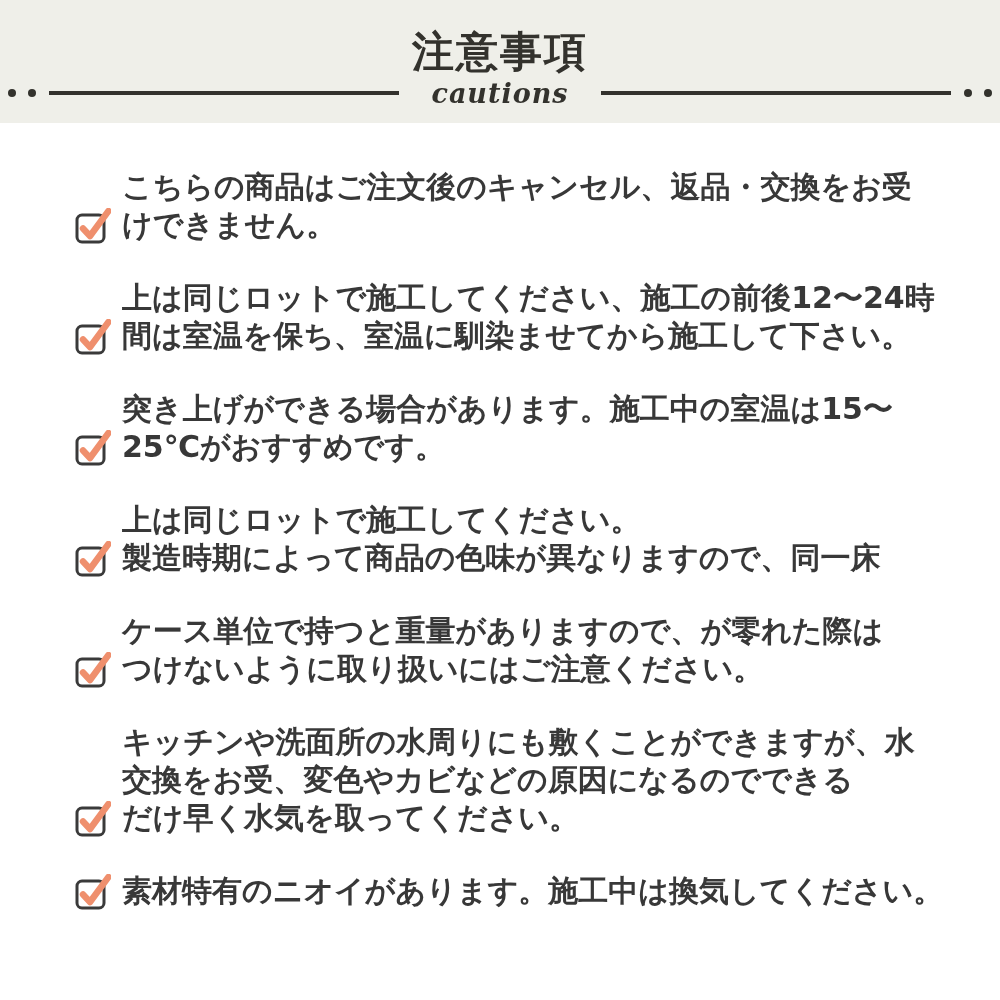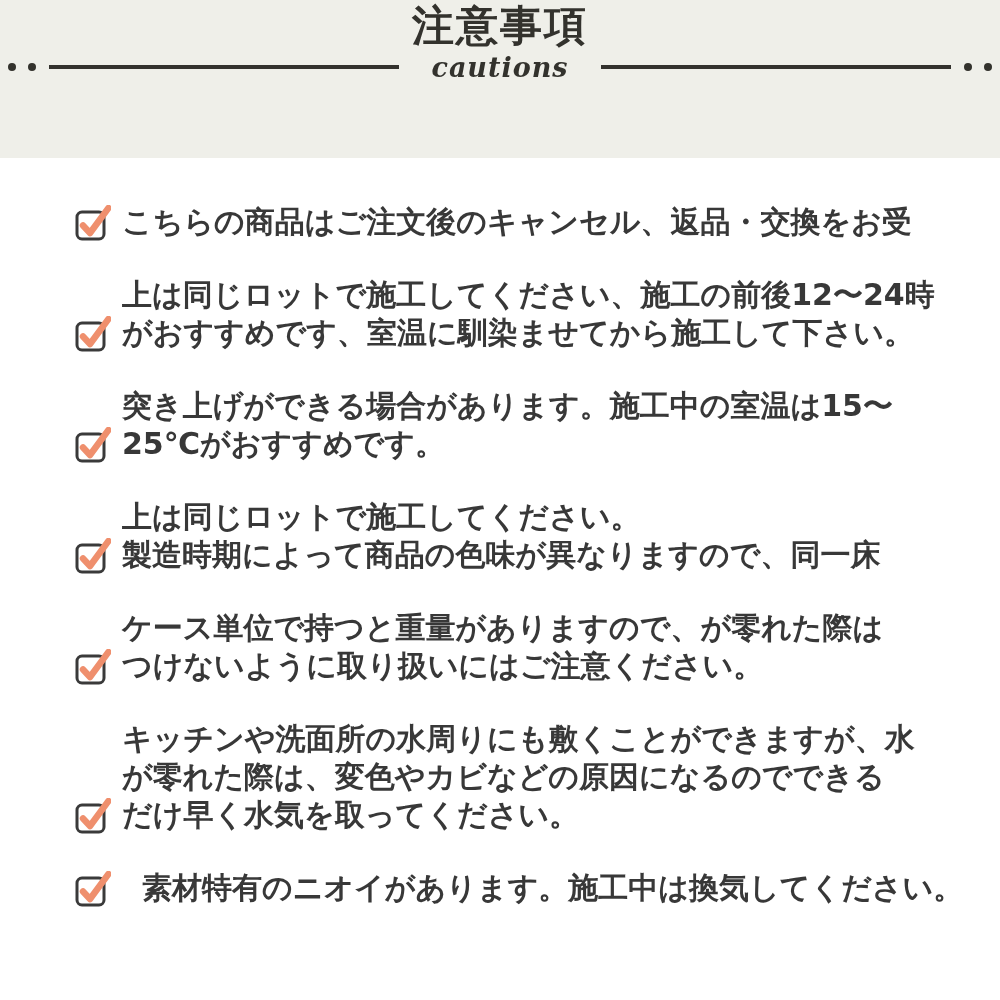--- a/index.html
+++ b/index.html
@@ -12,23 +12,23 @@
     background: #ffffff;
     overflow: hidden;
     font-family: "DejaVu Sans", "Liberation Sans", sans-serif;
     color: var(--text-color, #383838);
   }
 
   
   .header {
     box-sizing: border-box;
     width: 1000px;
-    height: 158px;
+    height: 123px;
     background: var(--header-bg, #efefe9);
-    padding-top: 2px;
+    padding-top: 28px;
   }
   .page-title {
     text-align: center;
     font-size: 42px;
     line-height: 48px;
     font-weight: 700;
     letter-spacing: 2px;
     color: var(--title-color, #33322d);
   }
   .divider {
@@ -66,21 +66,21 @@
   
   .content {
     box-sizing: border-box;
     padding: 45px 40px 0 75px;
   }
   .caution-item {
     display: flex;
     align-items: flex-end;
     margin-bottom: 35px;
   }
-  .caution-item:last-child { margin-bottom: 0; gap: 20px; }
+  .caution-item:last-child { margin-bottom: 0; }
   .checkbox {
     flex: 0 0 auto;
     width: 36px;
     height: 36px;
     margin-right: 11px;
     margin-top: 0px;
   }
   .checkbox svg { display: block; }
   .caution-text {
     font-size: 30px;
@@ -110,33 +110,34 @@
 <div class="content" id="cautions-list">
   <div class="caution-item">
     <span class="checkbox">
       <svg width="36" height="36" viewBox="0 0 36 36" fill="none" xmlns="http://www.w3.org/2000/svg">
         <rect x="2" y="7" width="27" height="27" rx="5" fill="#ffffff" stroke="var(--checkbox-border, #3a3a3a)" stroke-width="3"></rect>
         <path d="M8 20.5 L15 28 L33.5 3" fill="none" stroke="var(--checkmark-color, #ef8f6d)" stroke-width="6.5" stroke-linecap="round" stroke-linejoin="round"></path>
       </svg>
     </span>
     <div class="caution-text">
         <div class="caution-line">こちらの商品はご注文後のキャンセル、返品・交換をお受</div>
+        <div class="caution-line">けできません。</div>
       </div>
   </div>
 
   <div class="caution-item">
     <span class="checkbox">
       <svg width="36" height="36" viewBox="0 0 36 36" fill="none" xmlns="http://www.w3.org/2000/svg">
         <rect x="2" y="7" width="27" height="27" rx="5" fill="#ffffff" stroke="var(--checkbox-border, #3a3a3a)" stroke-width="3"></rect>
         <path d="M8 20.5 L15 28 L33.5 3" fill="none" stroke="var(--checkmark-color, #ef8f6d)" stroke-width="6.5" stroke-linecap="round" stroke-linejoin="round"></path>
       </svg>
     </span>
     <div class="caution-text">
         <div class="caution-line">上は同じロットで施工してください、施工の前後12〜24時</div>
-        <div class="caution-line">がおすすめです、室温に馴染ませてから施工して下さい。</div>
+        <div class="caution-line">間は室温を保ち、室温に馴染ませてから施工して下さい。</div>
       </div>
   </div>
 
   <div class="caution-item">
     <span class="checkbox">
       <svg width="36" height="36" viewBox="0 0 36 36" fill="none" xmlns="http://www.w3.org/2000/svg">
         <rect x="2" y="7" width="27" height="27" rx="5" fill="#ffffff" stroke="var(--checkbox-border, #3a3a3a)" stroke-width="3"></rect>
         <path d="M8 20.5 L15 28 L33.5 3" fill="none" stroke="var(--checkmark-color, #ef8f6d)" stroke-width="6.5" stroke-linecap="round" stroke-linejoin="round"></path>
       </svg>
     </span>
@@ -174,21 +175,21 @@
 
   <div class="caution-item">
     <span class="checkbox">
       <svg width="36" height="36" viewBox="0 0 36 36" fill="none" xmlns="http://www.w3.org/2000/svg">
         <rect x="2" y="7" width="27" height="27" rx="5" fill="#ffffff" stroke="var(--checkbox-border, #3a3a3a)" stroke-width="3"></rect>
         <path d="M8 20.5 L15 28 L33.5 3" fill="none" stroke="var(--checkmark-color, #ef8f6d)" stroke-width="6.5" stroke-linecap="round" stroke-linejoin="round"></path>
       </svg>
     </span>
     <div class="caution-text">
         <div class="caution-line">キッチンや洗面所の水周りにも敷くことができますが、水</div>
-        <div class="caution-line">が零れた際は、変色やカビなどの原因になるのでできる</div>
+        <div class="caution-line">交換をお受、変色やカビなどの原因になるのでできる</div>
         <div class="caution-line">だけ早く水気を取ってください。</div>
       </div>
   </div>
 
   <div class="caution-item">
     <span class="checkbox">
       <svg width="36" height="36" viewBox="0 0 36 36" fill="none" xmlns="http://www.w3.org/2000/svg">
         <rect x="2" y="7" width="27" height="27" rx="5" fill="#ffffff" stroke="var(--checkbox-border, #3a3a3a)" stroke-width="3"></rect>
         <path d="M8 20.5 L15 28 L33.5 3" fill="none" stroke="var(--checkmark-color, #ef8f6d)" stroke-width="6.5" stroke-linecap="round" stroke-linejoin="round"></path>
       </svg>

